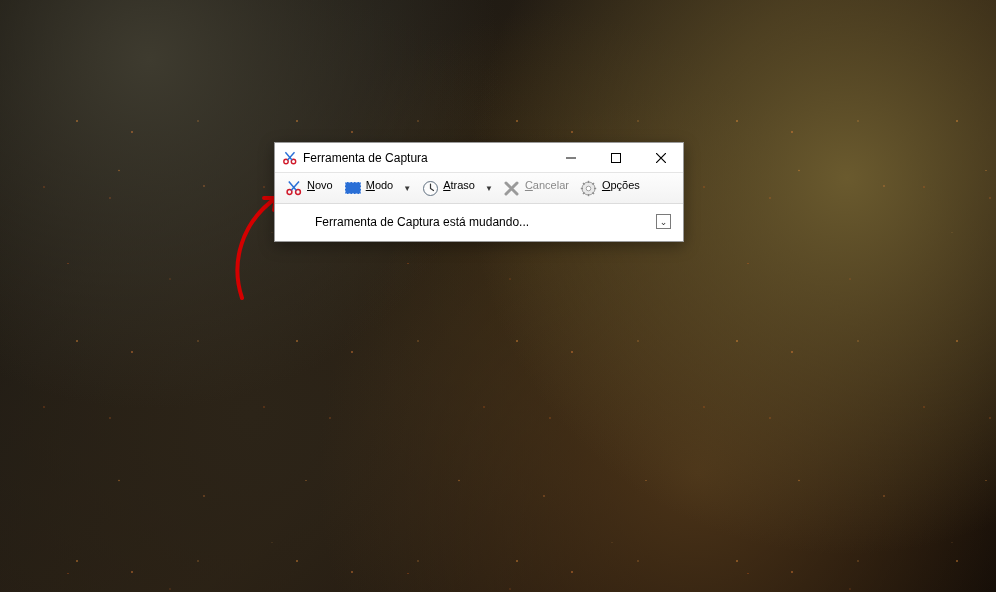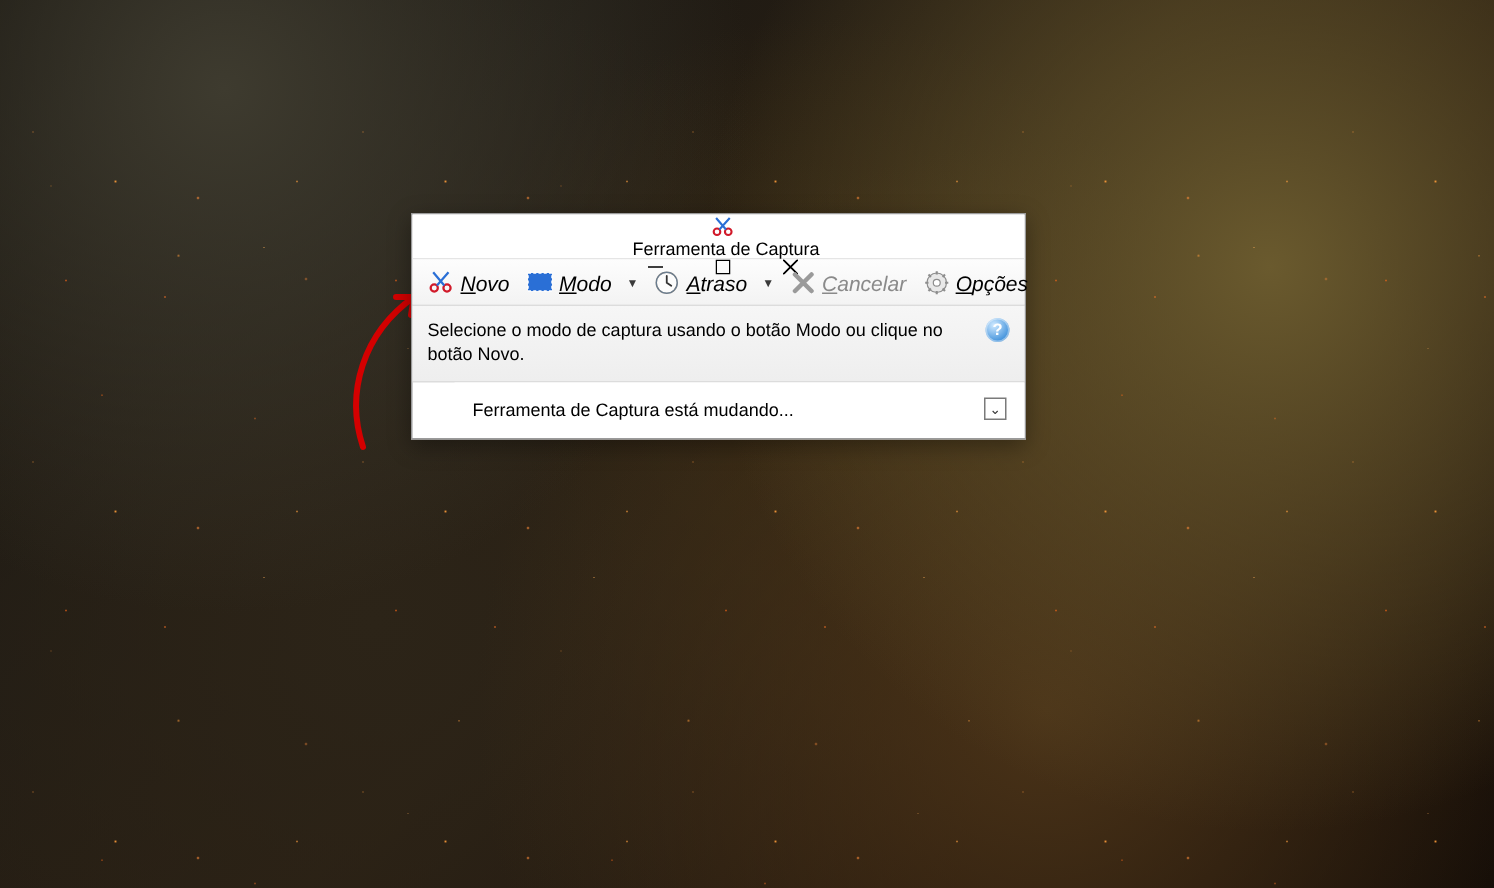--- a/index.html
+++ b/index.html
@@ -67,21 +67,20 @@
     font-size: 12px;
     color: #000;
   }
   .titlebar {
     display: flex;
     align-items: center;
     height: 30px;
     padding-left: 6px;
     background: #ffffff;
     border-bottom: 1px solid #e5e5e5;
-    flex-direction: column;
   }
   .titlebar .title-text {
     flex: 1;
     font-size: 12px;
     padding-left: 4px;
   }
   .win-controls {
     display: flex;
     height: 100%;
   }
@@ -99,26 +98,25 @@
   .toolbar {
     display: flex;
     align-items: center;
     gap: 3px;
     padding: 4px 6px;
     background: linear-gradient(#fdfdfd,#f3f3f3);
     border-bottom: 1px solid #dcdcdc;
   }
   .tool {
     display: flex;
-    align-items: flex-end;
+    align-items: flex-start;
     gap: 4px;
-    font-size: 14px;
+    font-size: 11px;
     padding: 2px 4px;
     border-radius: 2px;
-    font-style: italic;
   }
   .tool .u { text-decoration: underline; }
   .tool.disabled { color: #8a8a8a; }
   .tool-icon { display:flex; align-items:center; justify-content:center; width:18px; height:18px; }
   .dropdown-caret {
     font-size: 8px;
     color: #3a3a3a;
     padding: 0 3px;
   }
 
@@ -260,24 +258,20 @@
             <line x1="14" y1="3" x2="12.4" y2="4.6"></line>
             <line x1="4.6" y1="12.4" x2="3" y2="14"></line>
           </g>
           <circle cx="8.5" cy="8.5" r="2.3" fill="#fff" stroke="#8d8d8d" stroke-width="0.8"></circle>
         </svg>
       </span>
       <span><span class="u">O</span>pções</span>
     </div>
   </div>
 
-  <div class="infobar">
-    <div class="msg">Selecione o modo de captura usando o botão Modo ou clique no botão Novo.</div>
-    <div class="help-icon">?</div>
-  </div>
 
   <div class="statusbar">
     <div class="stext">Ferramenta de Captura está mudando...</div>
     <div class="expand-box">
       <span>⌄</span>
     </div>
   </div>
 
 </div>
 

